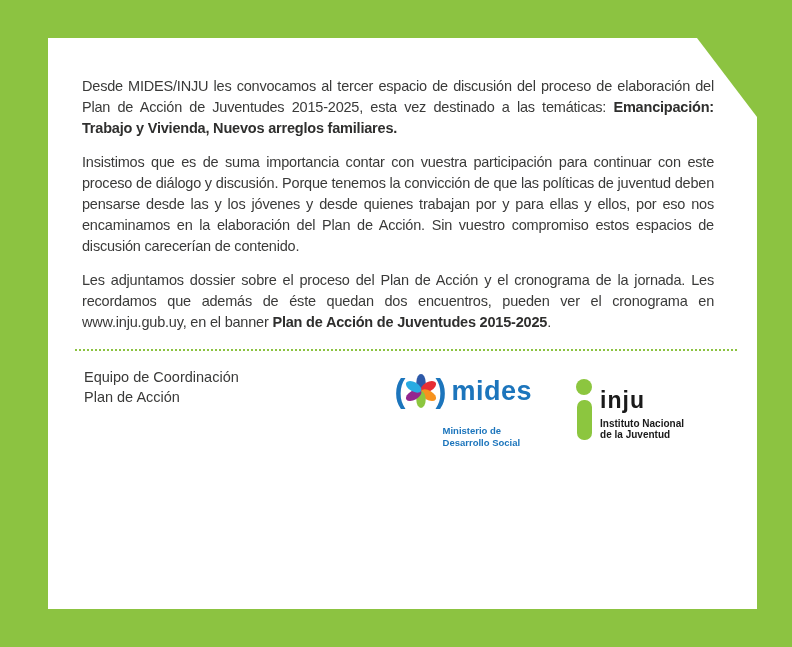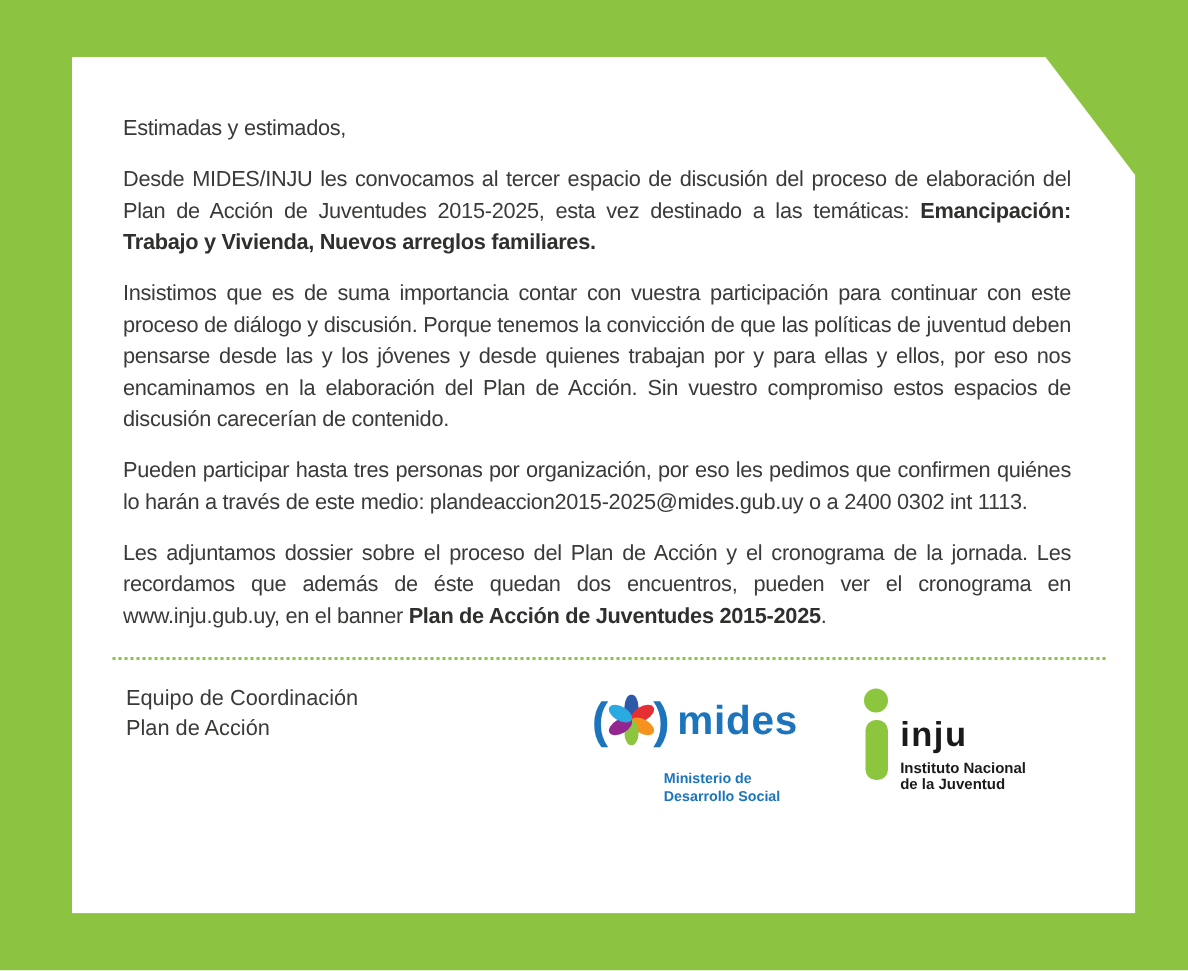--- a/index.html
+++ b/index.html
@@ -87,21 +87,21 @@
     margin-left:48px;
     margin-top:16px;
     color:#1C75BC;
     font-weight:bold;
     font-size:9.5px;
     line-height:12px;
   }
   
   .inju{
     display:flex;
-    align-items:flex-start;
+    align-items:flex-end;
   }
   .inju-i{
     display:flex;
     flex-direction:column;
     align-items:center;
     margin-top:-3px;
   }
   .inju-i .dot{
     width:16px;height:16px;
     border-radius:50%;
@@ -133,28 +133,26 @@
     color:#1A1A1A;
     font-weight:bold;
   }
 </style>
 </head>
 <body>
 
 <div class="stage">
   <div class="card">
 
-    <p class="para">Estimadas y estimados,</p>
 
     <p class="para"><span>Desde MIDES/INJU les convocamos al tercer espacio de discusión del proceso de elaboración del Plan de Acción de Juventudes 2015-2025, esta vez destinado a las temáticas: </span><strong>Emancipación: Trabajo y Vivienda, Nuevos arreglos familiares.</strong></p>
 
     <p class="para">Insistimos que es de suma importancia contar con vuestra participación para continuar con este proceso de diálogo y discusión. Porque tenemos la convicción de que las políticas de juventud deben pensarse desde las y los jóvenes y desde quienes trabajan por y para ellas y ellos, por eso nos encaminamos en la elaboración del Plan de Acción. Sin vuestro compromiso estos espacios de discusión carecerían de contenido.</p>
 
 
-    <p class="para">Pueden participar hasta tres personas por organización, por eso les pedimos que confirmen quiénes lo harán a través de este medio: plandeaccion2015-2025@mides.gub.uy o a 2400 0302 int 1113.</p>
 
     <p class="para"><span>Les adjuntamos dossier sobre el proceso del Plan de Acción y el cronograma de la jornada. Les recordamos que además de éste quedan dos encuentros, pueden ver el cronograma en www.inju.gub.uy, en el banner </span><strong>Plan de Acción de Juventudes 2015-2025</strong><span>.</span></p>
 
 
     <div class="divider"></div>
 
     <div class="footer">
       <div class="signature">
         <div>Equipo de Coordinación</div>
         <div>Plan de Acción</div>

